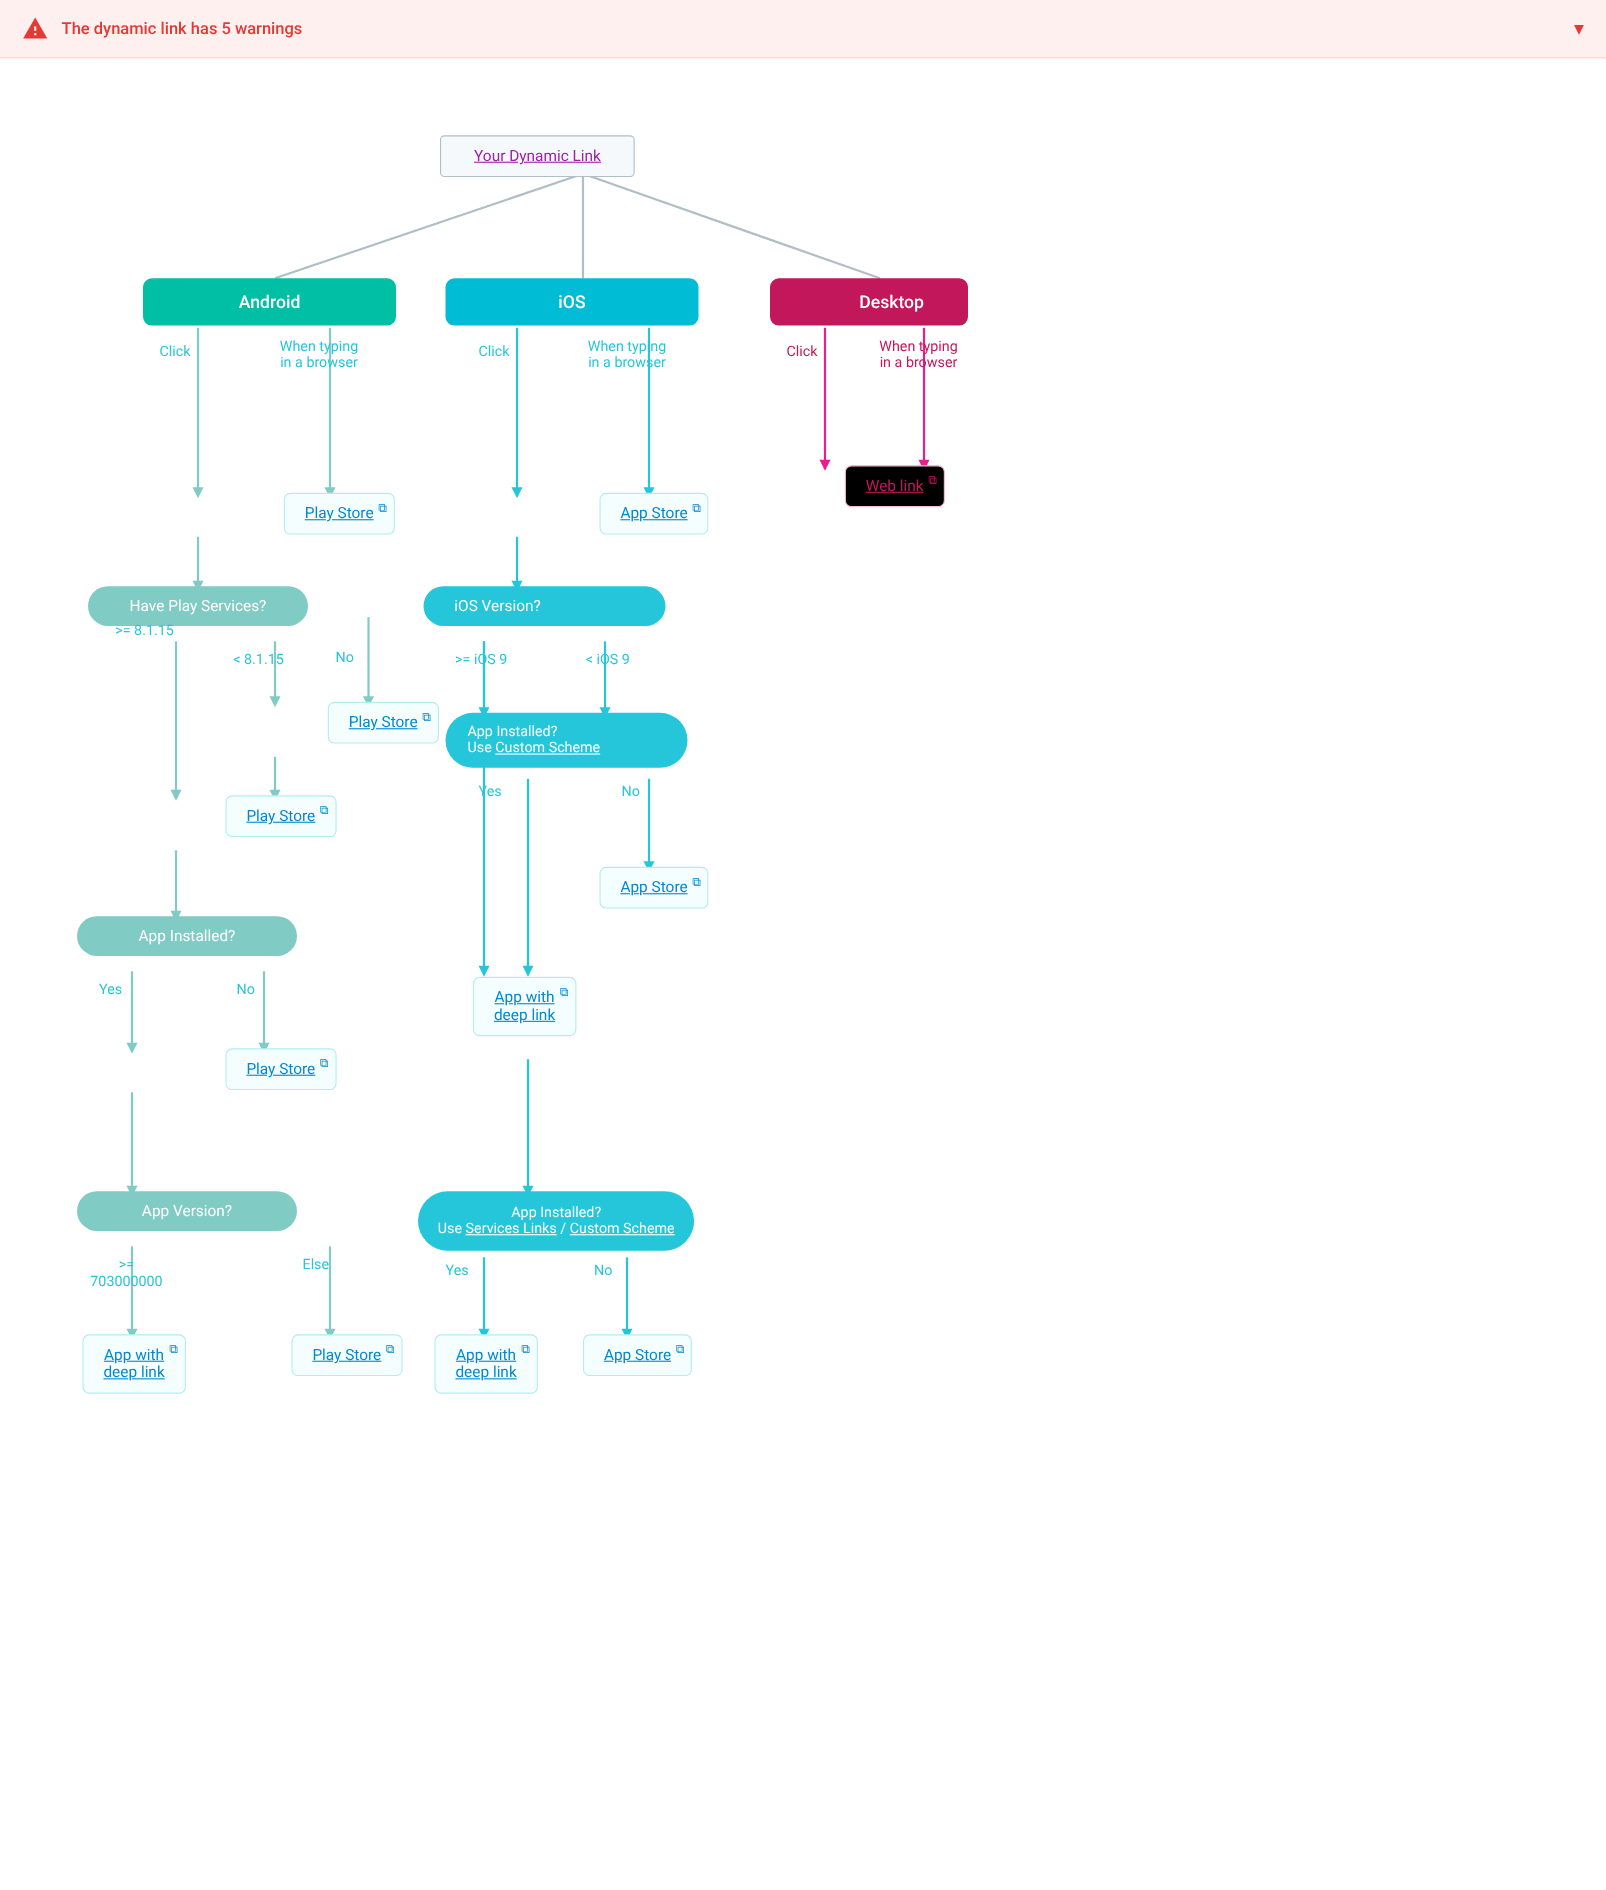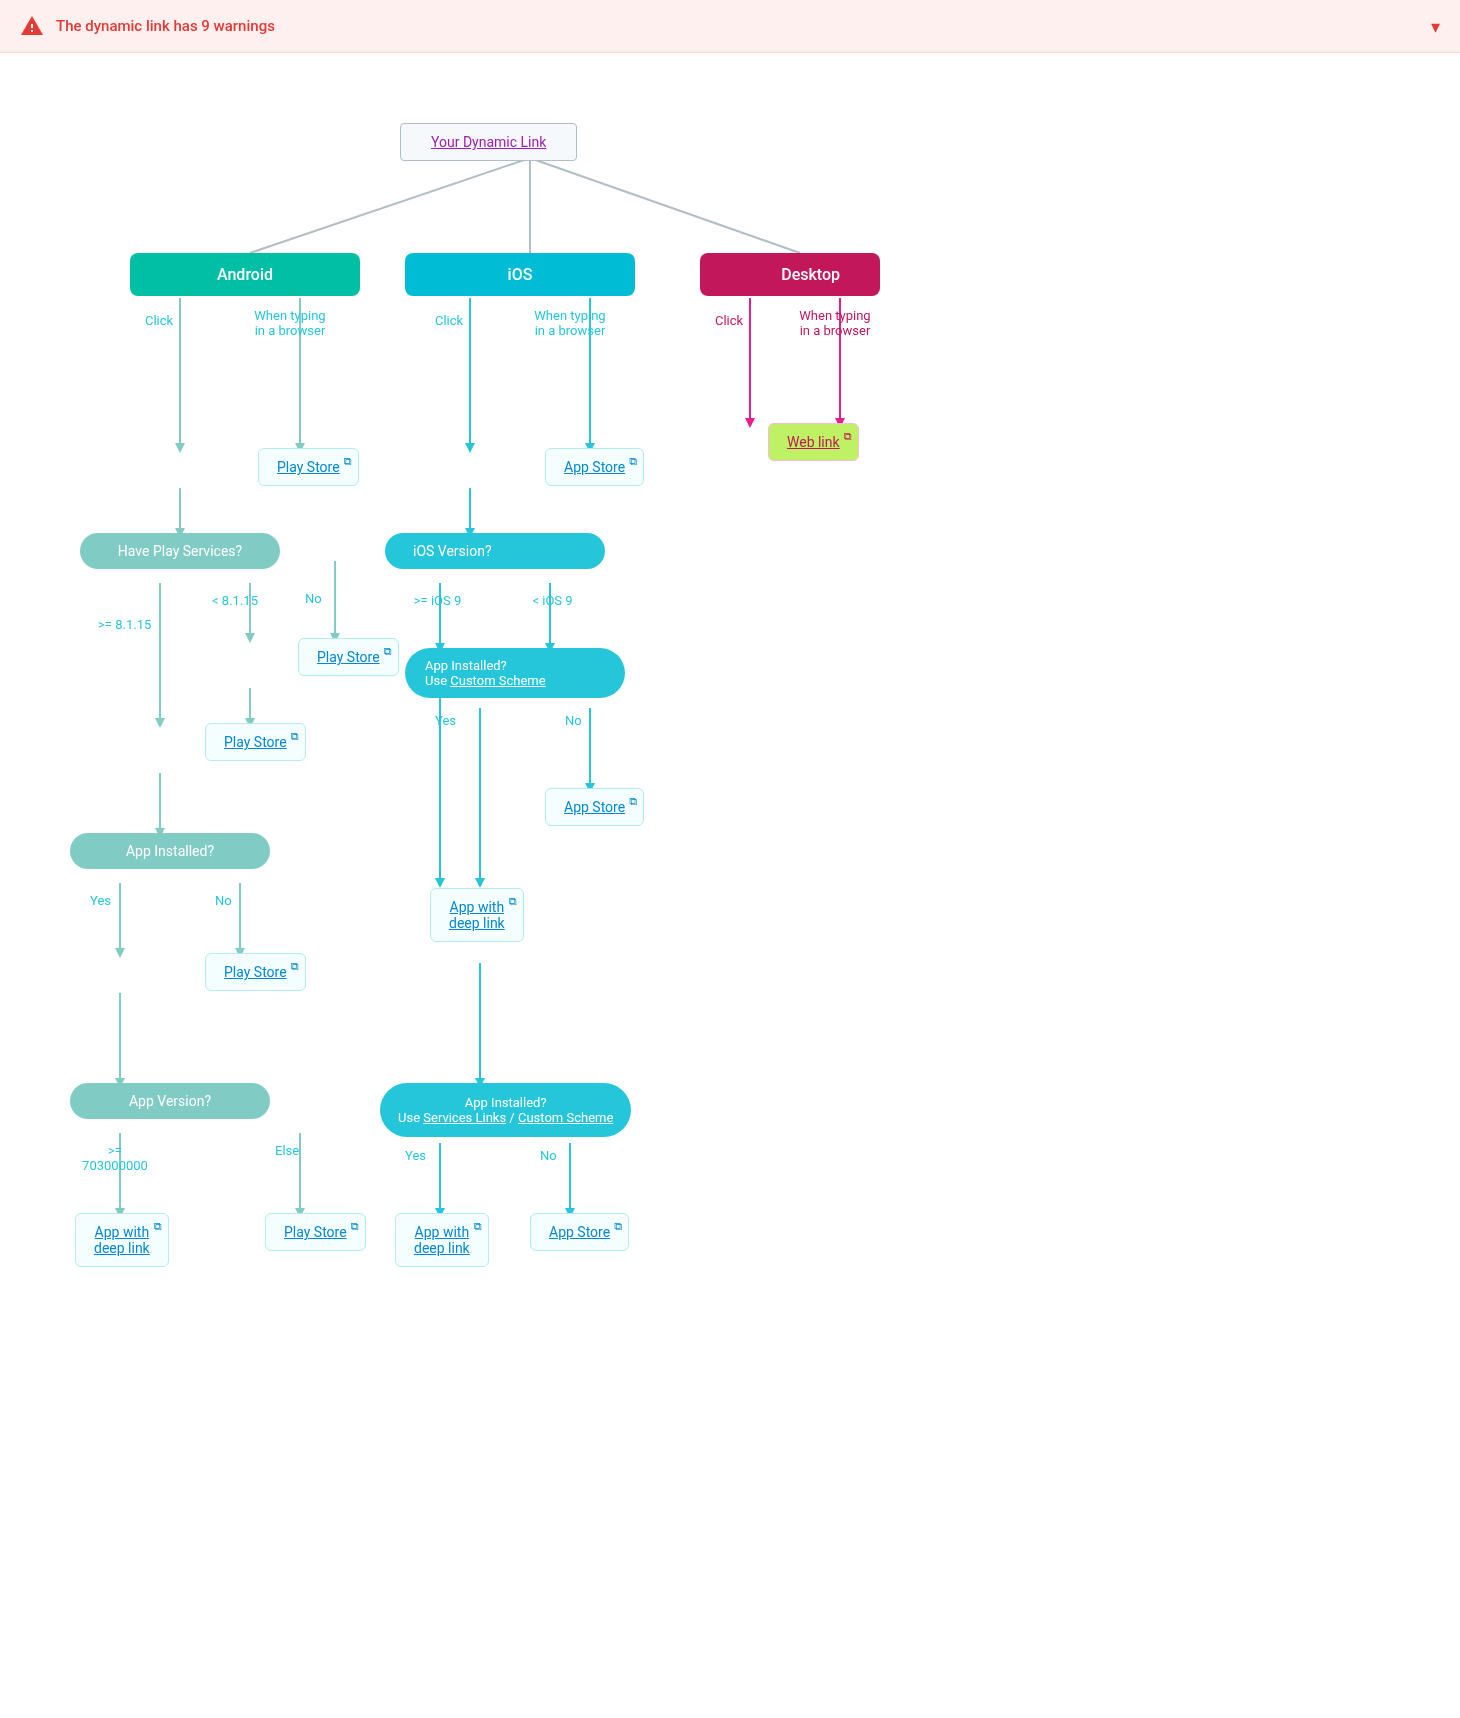--- a/index.html
+++ b/index.html
@@ -137,21 +137,21 @@
       color: #0288d1;
     }
     .result-node-desktop {
       border: 1.5px solid #f8bbd0;
       border-radius: 6px;
       padding: 10px 18px;
       font-size: 14px;
       color: #c2185b;
       text-decoration: underline;
       cursor: pointer;
-      background: #bef264;
+      background: #000000;
       position: relative;
       min-width: 100px;
       text-align: center;
     }
     .result-node-desktop::after {
       content: '⧉';
       position: absolute;
       top: 6px;
       right: 6px;
       font-size: 11px;
@@ -192,21 +192,21 @@
   </style>
 </head>
 <body>
 
 <div class="warning-banner">
   <div class="warning-left">
     <svg class="warning-icon" viewBox="0 0 24 24" fill="none">
       <path d="M1 21h22L12 2 1 21z" fill="#e53935"></path>
       <path d="M13 16h-2v2h2v-2zm0-6h-2v4h2v-4z" fill="white"></path>
     </svg>
-    <span class="warning-text">The dynamic link has 9 warnings</span>
+    <span class="warning-text">The dynamic link has 5 warnings</span>
   </div>
   <span class="warning-chevron">▾</span>
 </div>
 
 <div class="diagram-container">
   <div class="diagram-absolute">
 
     <svg class="connectors">
 
       <line x1="510" y1="65" x2="230" y2="160" stroke="#b0bec5" stroke-width="2"></line>
@@ -310,21 +310,21 @@
     </div>
 
     <div class="node" style="left:238px; top:355px;">
       <div class="result-node" style="min-width:90px;">Play Store</div>
     </div>
 
     <div class="node" style="left:60px; top:440px;">
       <div class="decision-node">Have Play Services?</div>
     </div>
 
-    <div class="node" style="left:78px; top:524px; text-align:left; width:60px;">
+    <div class="node" style="left:78px; top:473px; text-align:right; width:60px;">
       <span class="edge-label">&gt;= 8.1.15</span>
     </div>
     <div class="node" style="left:185px; top:500px; text-align:center; width:60px;">
       <span class="edge-label">&lt; 8.1.15</span>
     </div>
     <div class="node" style="left:285px; top:498px; text-align:center;">
       <span class="edge-label">No</span>
     </div>
 
     <div class="node" style="left:278px; top:545px;">

